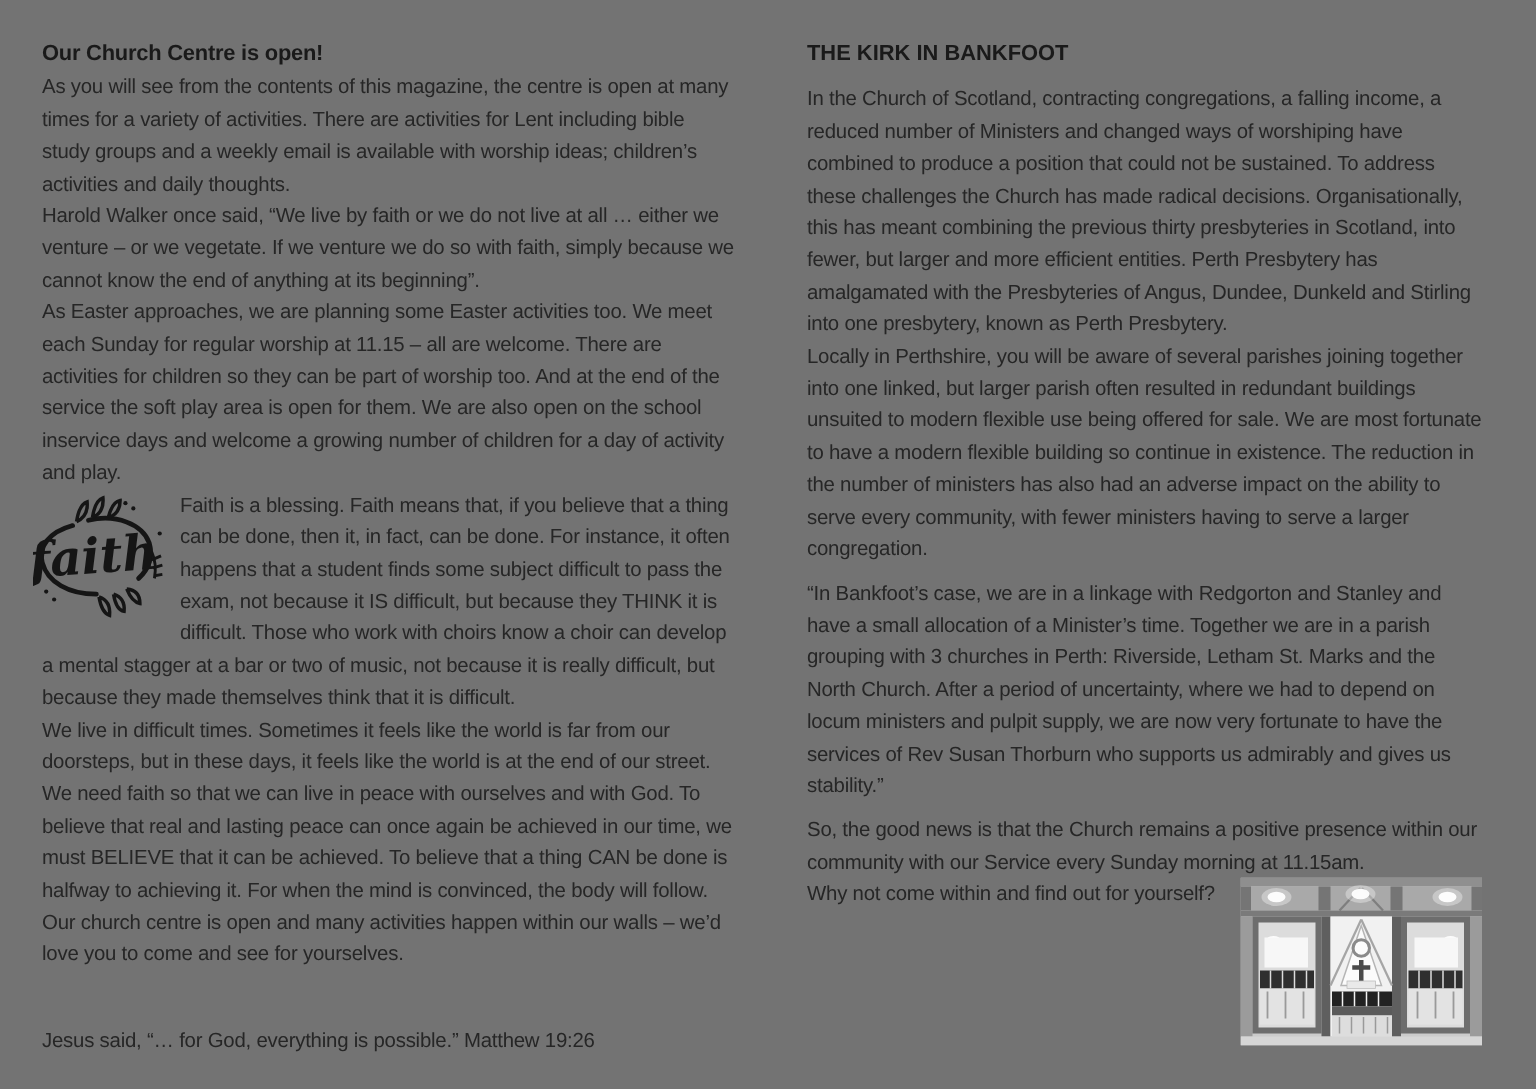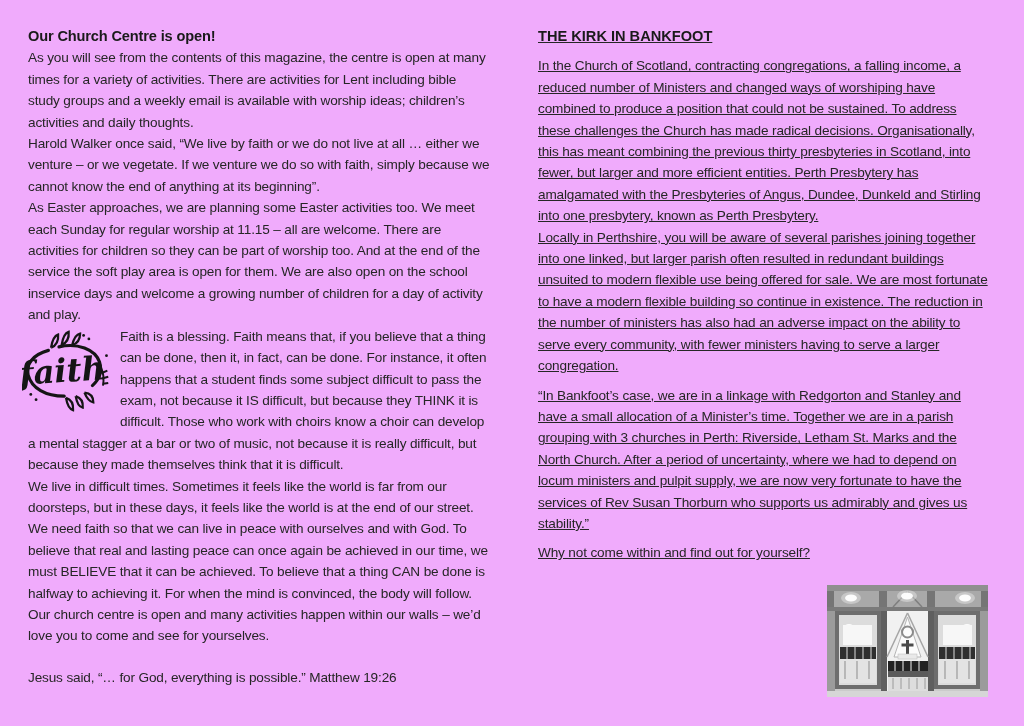--- a/index.html
+++ b/index.html
@@ -4,46 +4,46 @@
 <style>
   html, body {
     margin: 0;
     padding: 0;
     background: #ffffff;
   }
   .page {
     position: relative;
     width: 1024px;
     height: 726px;
-    background: #f0abfc;
+    background: #737373;
     font-family: "Liberation Sans", sans-serif;
     color: #262626;
     overflow: hidden;
   }
   .col {
     position: absolute;
     top: 26px;
     font-size: 13.6px;
     line-height: 21.4px;
     letter-spacing: -0.15px;
     text-align: left;
   }
   .col-left  { left: 28px;  width: 462px; }
-  .col-right { left: 538px; width: 452px; text-decoration: underline; }
+  .col-right { left: 538px; width: 452px; }
   .heading {
     font-size: 14.6px;
     font-weight: bold;
     color: #1a1a1a;
     margin: 0;
     line-height: 21.4px;
   }
   .col-right .heading { margin-bottom: 8px; letter-spacing: 0; }
   p.body-par { margin: 0; }
   p.gap-after { margin-bottom: 8px; }
-  p.closing-par { margin: 20px 0 0 0; }
+  p.closing-par { margin: 36px 0 0 0; }
   .faith-block { margin: 0; }
   .faith-float {
     float: left;
     width: 88px;
     height: 85px;
     margin: 3px 10px 2px -6px;
   }
   .church-photo {
     position: absolute;
     left: 827px;
@@ -98,20 +98,21 @@
 
     <p class="body-par">We live in difficult times. Sometimes it feels like the world is far from our doorsteps, but in these days, it feels like the world is at the end of our street. We need faith so that we can live in peace with ourselves and with God. To believe that real and lasting peace can once again be achieved in our time, we must BELIEVE that it can be achieved. To believe that a thing CAN be done is halfway to achieving it. For when the mind is convinced, the body will follow. Our church centre is open and many activities happen within our walls – we’d love you to come and see for yourselves.</p>
     <p class="closing-par">Jesus said, “… for God, everything is possible.” Matthew 19:26</p>
   </div>
 
   <div class="col col-right">
     <h2 class="heading">THE KIRK IN BANKFOOT</h2>
     <p class="body-par">In the Church of Scotland, contracting congregations, a falling income, a reduced number of Ministers and changed ways of worshiping have combined to produce a position that could not be sustained.  To address these challenges the Church has made radical decisions.  Organisationally, this has meant combining the previous thirty presbyteries in Scotland, into fewer, but larger and more efficient entities.  Perth Presbytery has amalgamated with the Presbyteries of Angus, Dundee, Dunkeld and Stirling into one presbytery, known as Perth Presbytery.</p>
     <p class="body-par gap-after">Locally in Perthshire, you will be aware of several parishes joining together into one linked, but larger parish often resulted in redundant buildings unsuited to modern flexible use being offered for sale.  We are most fortunate to have a modern flexible building so continue in existence.  The reduction in the number of ministers has also had an adverse impact on the ability to serve every community, with fewer ministers having to serve a larger congregation.</p>
     <p class="body-par gap-after">“In Bankfoot’s case, we are in a linkage with Redgorton and Stanley and have a small allocation of a Minister’s time. Together we are in a parish grouping with 3 churches in Perth: Riverside, Letham St. Marks and the North Church. After a period of uncertainty, where we had to depend on locum ministers and pulpit supply, we are now very fortunate to have the services of Rev Susan Thorburn who supports us admirably and gives us stability.”</p>
+    <p class="body-par">So, the good news is that the Church remains a positive presence within our community with our Service every Sunday morning at 11.15am.</p>
     <p class="body-par">Why not come within and find out for yourself?</p>
   </div>
 
   <div class="church-photo" aria-label="church-interior-photo-through-glass-doors">
     <svg width="161" height="112" viewBox="0 0 161 112" xmlns="http://www.w3.org/2000/svg">
 
       <rect x="0" y="0" width="161" height="112" fill="#cbcbcb"></rect>
       <rect x="0" y="0" width="161" height="6" fill="#8f8f8f"></rect>
 
       <rect x="6" y="6" width="149" height="16" fill="#a9a9a9"></rect>

